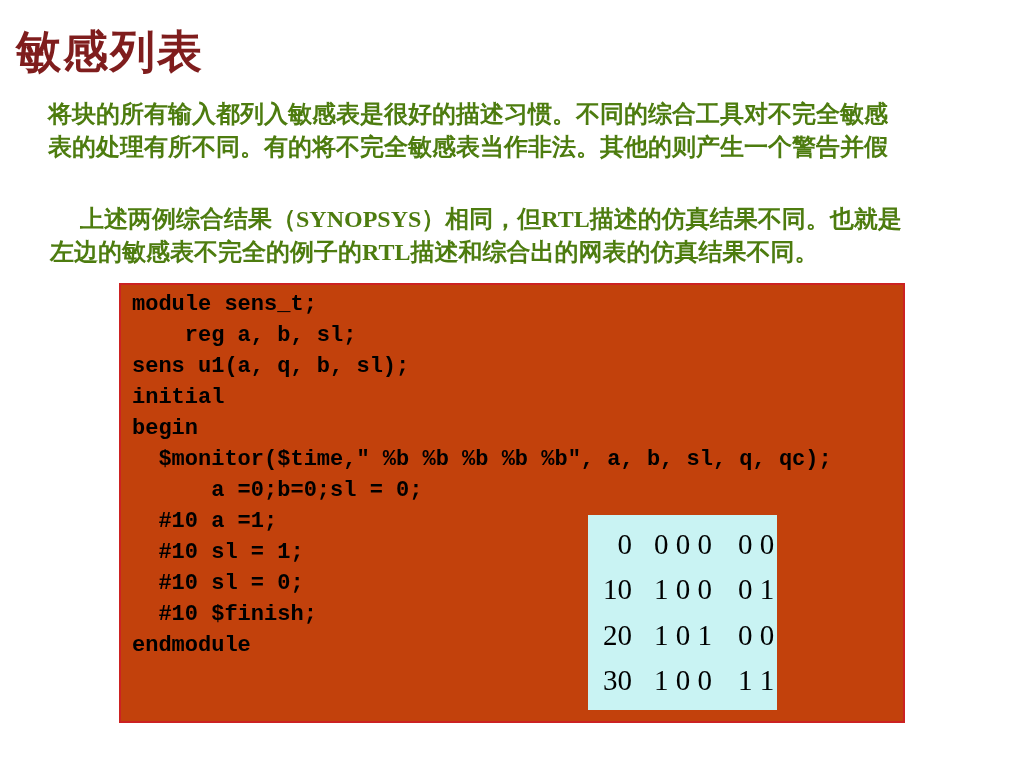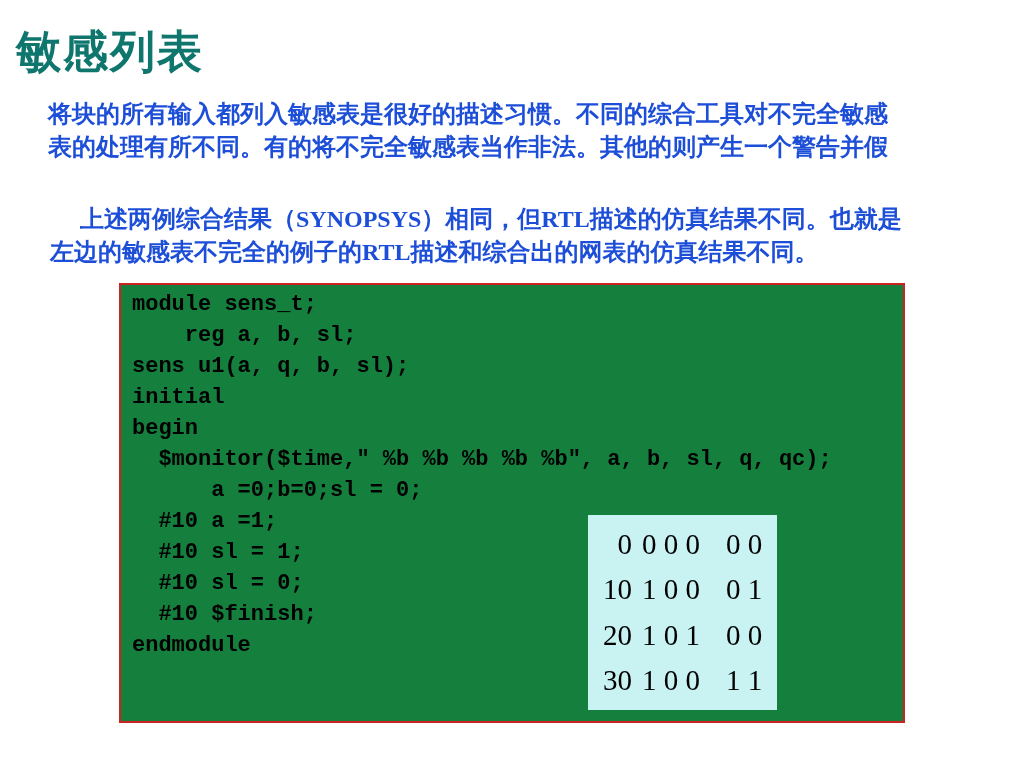--- a/index.html
+++ b/index.html
@@ -12,45 +12,45 @@
   }
   .slide {
     position: absolute; left: 0; top: 0;
     width: 1024px; height: 768px;
     background: #ffffff;
   }
   .title {
     position: absolute; left: 16px; top: 22px;
     margin: 0;
     font-size: 45px; font-weight: bold;
-    color: #0f766e;
+    color: #7f1d1d;
     letter-spacing: 2px;
     white-space: pre;
   }
   .para {
     position: absolute;
-    color: #1d4ed8;
+    color: #4d7c0f;
     font-weight: bold;
     font-size: 24px;
   }
   .para .line {
     white-space: pre;
     line-height: 33px;
     height: 33px;
   }
   #para1 { left: 48px; top: 98px; }
   #para2 { left: 50px; top: 203px; }
   #para2 .line.indent { padding-left: 30px; }
 
   .codebox {
     position: absolute;
     left: 119px; top: 283px;
     width: 782px; height: 436px;
     border: 2px solid #cc2222;
-    background: #15803d;
+    background: #c2410c;
   }
   .code {
     position: absolute; left: 11px; top: 4px;
     font-family: "Liberation Mono", "DejaVu Sans Mono", monospace;
     font-size: 22px;
     font-weight: bold;
     color: #000000;
   }
   .code .cline {
     white-space: pre;
@@ -68,21 +68,21 @@
     z-index: 5;
   }
   .simrow {
     display: flex;
     align-items: baseline;
     font-family: "Liberation Serif", serif;
     font-size: 29px;
     color: #000000;
   }
   .simrow .time { width: 44px; text-align: right; white-space: pre; }
-  .simrow .absl { margin-left: 10px; white-space: pre; }
+  .simrow .absl { margin-left: 22px; white-space: pre; }
   .simrow .qqc  { margin-left: 26px; white-space: pre; }
 </style>
 </head>
 <body>
 
 <div class="slide">
 
   <h1 class="title">敏感列表</h1>
 
   <div id="para1" class="para">

